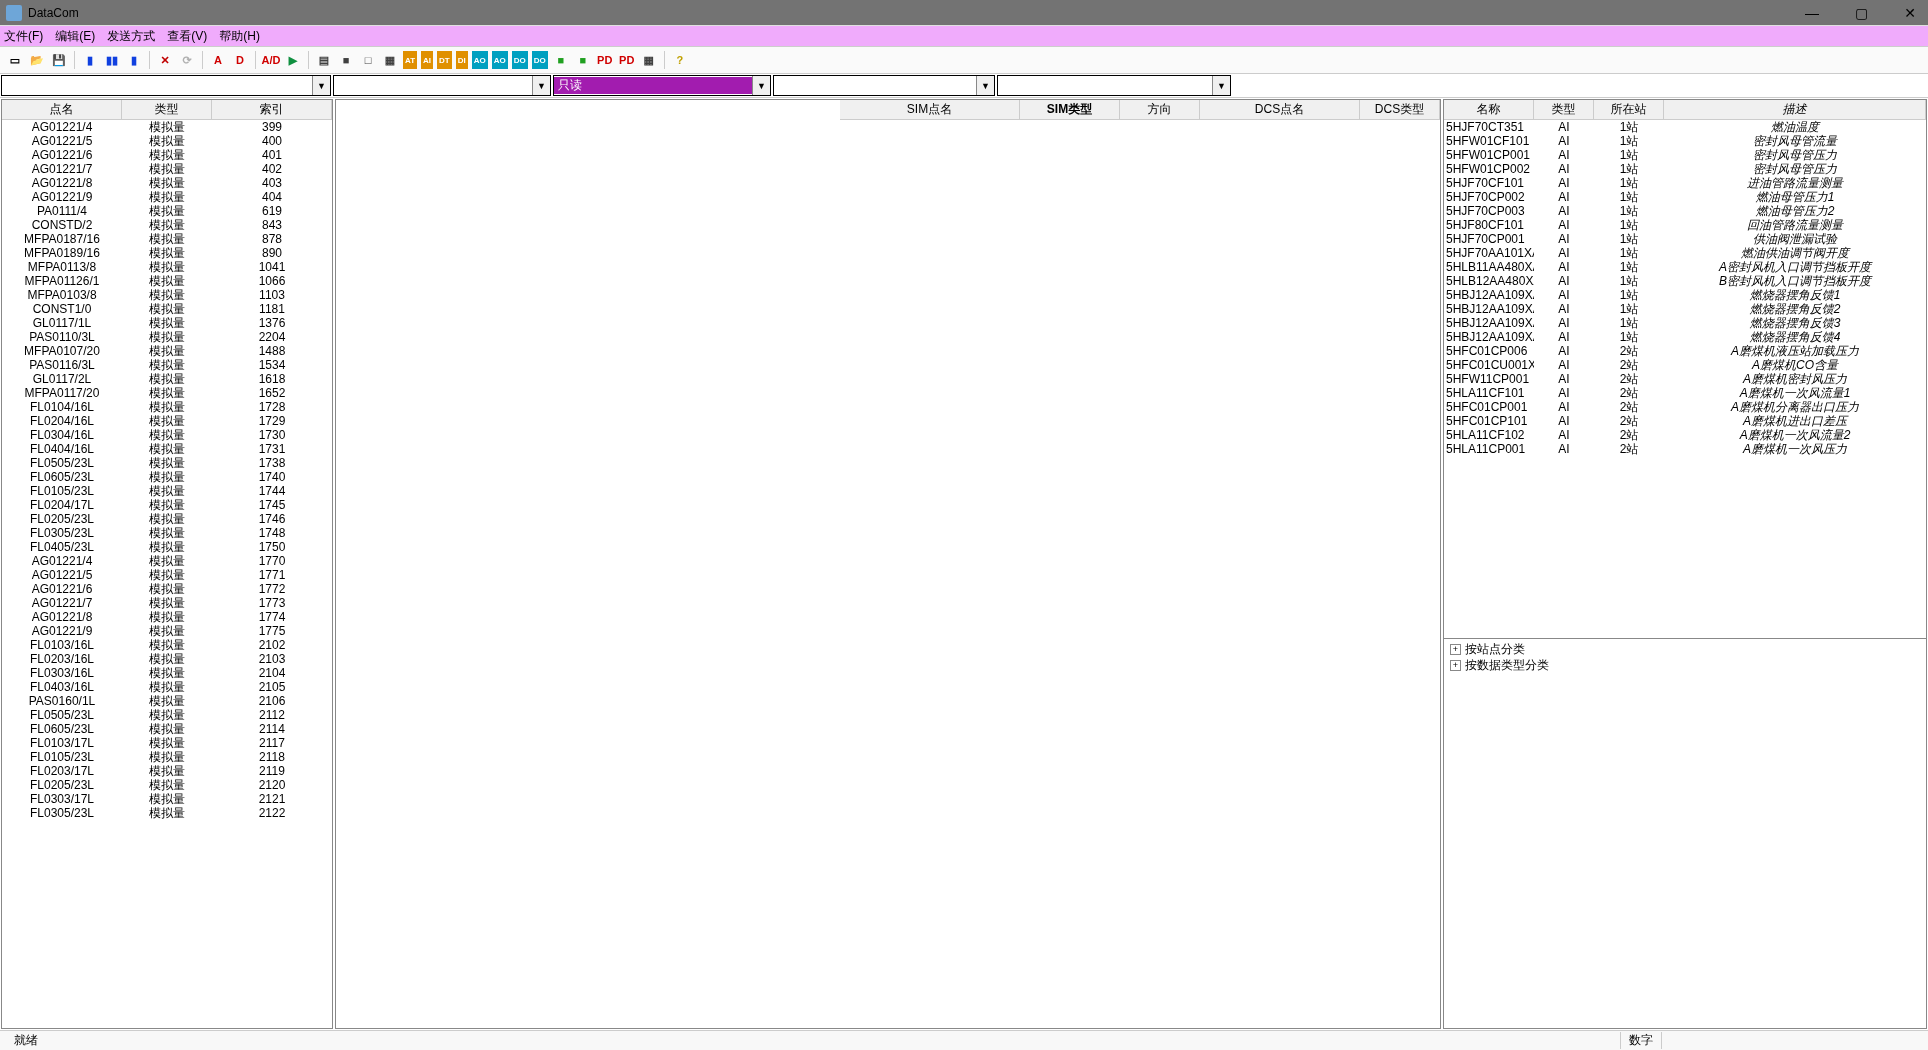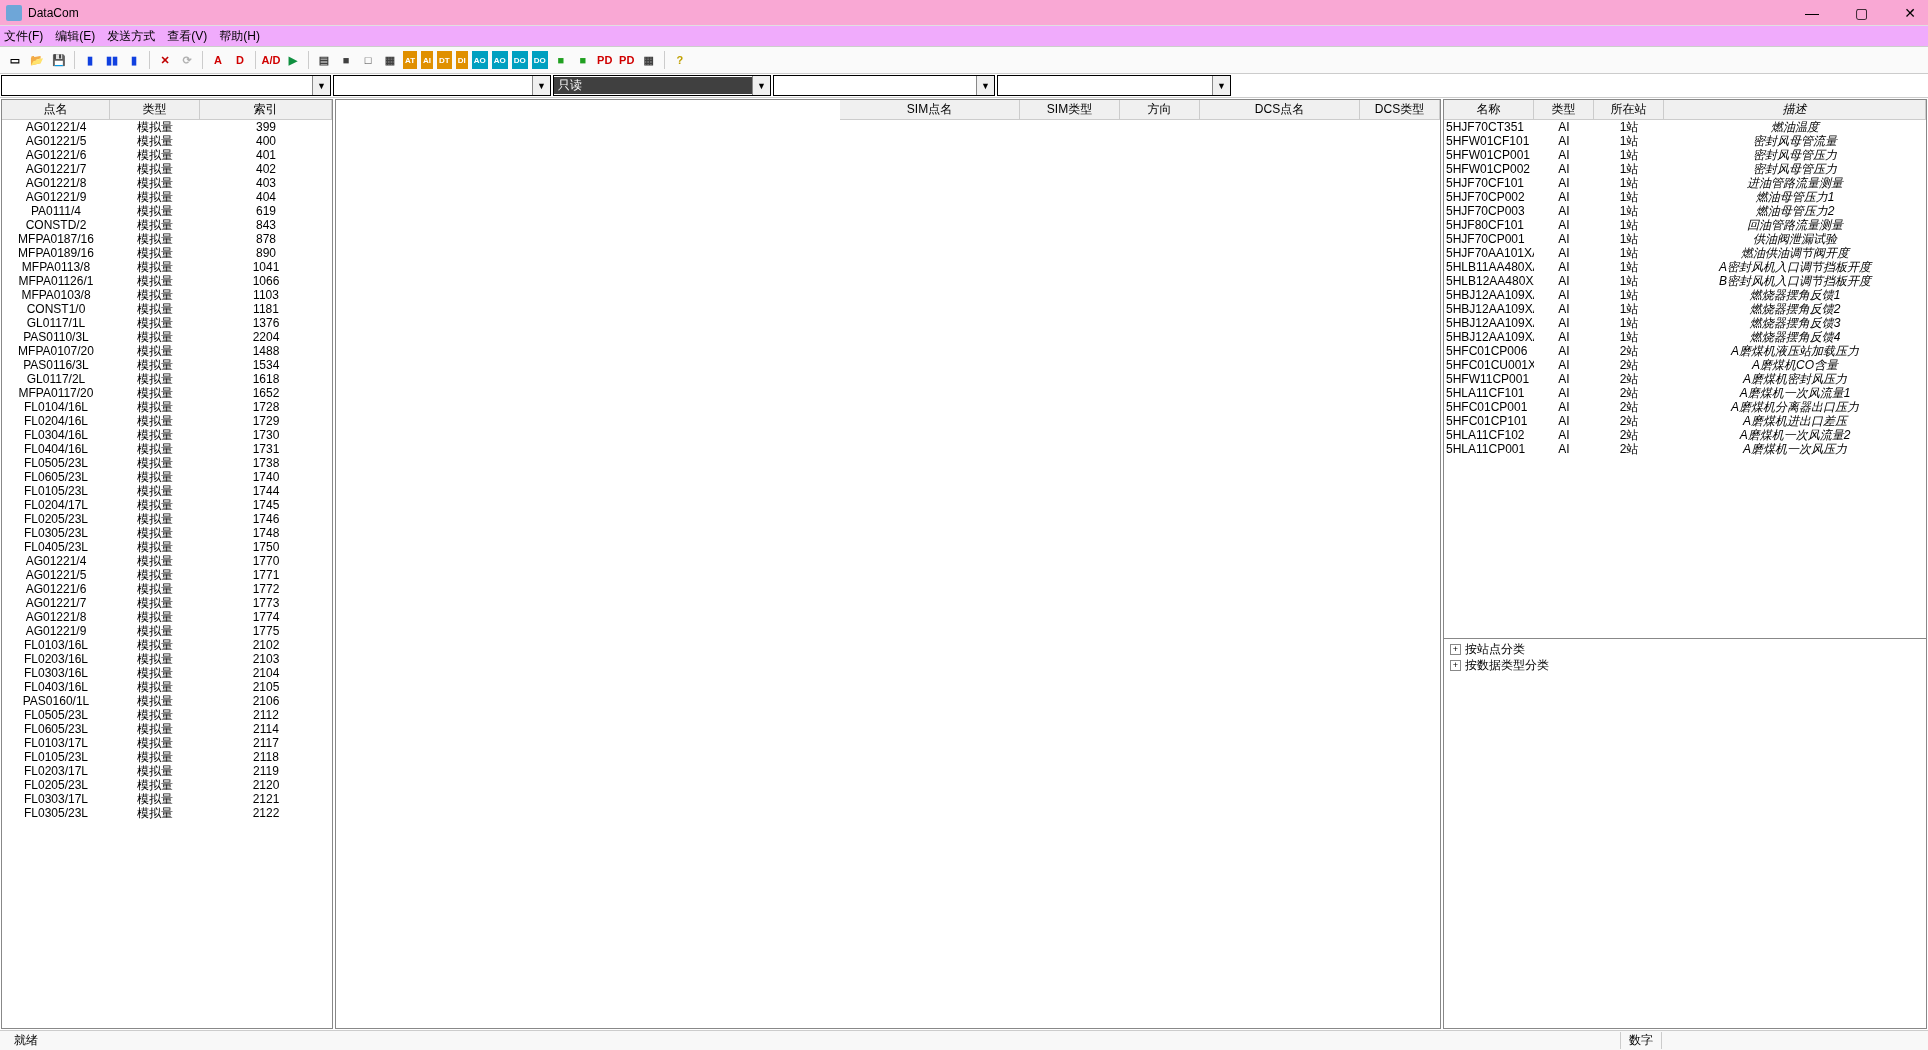--- a/index.html
+++ b/index.html
@@ -1,19 +1,19 @@
 <!DOCTYPE html>
 <html><head>
 <meta charset="utf-8">
 <style>
 * { box-sizing: border-box; margin: 0; padding: 0; font-family: "Microsoft YaHei", "SimSun", sans-serif; }
 html, body { width: 100%; height: 100%; overflow: hidden; background: #fff; }
 
 
-.titlebar { height: 26px; display: flex; align-items: center; padding: 0 6px; background: #f9a8d4; border-bottom: 1px solid #e0e0e0; }
+.titlebar { height: 26px; display: flex; align-items: center; padding: 0 6px; background: #737373; border-bottom: 1px solid #e0e0e0; }
 .titlebar .app-icon { width: 16px; height: 16px; background: #6ea6d8; border-radius: 2px; margin-right: 6px; }
 .titlebar .title { font-size: 12px; color: #000; }
 .titlebar .win-controls { margin-left: auto; display: flex; gap: 24px; font-size: 14px; color: #000; }
 .titlebar .win-controls span { cursor: pointer; padding: 2px 6px; }
 
 
 .menubar { height: 20px; display: flex; align-items: center; padding: 0 4px; font-size: 12px; color: #000; background: #f0abfc; }
 .menubar span { margin-right: 12px; cursor: pointer; }
 
 
@@ -22,39 +22,39 @@
 .tbtn { width: 18px; height: 18px; display: flex; align-items: center; justify-content: center;
   border: 1px solid transparent; cursor: pointer; font-weight: bold; }
 .sep { width: 1px; height: 18px; background: #ccc; margin: 0 2px; }
 
 
 .combobar { height: 24px; display: flex; align-items: stretch; border-bottom: 1px solid #ccc; }
 .combo { flex: 1; border: 1px solid #000; margin: 1px; display: flex; align-items: center; position: relative; background: #fff; }
 .combo .arrow { width: 18px; height: 100%; background: #f0f0f0; border-left: 1px solid #888;
   display: flex; align-items: center; justify-content: center; font-size: 9px; }
 .combo .val { flex: 1; padding: 0 4px; font-size: 12px; }
-.combo .val.sel { background: #404040; color: #fff; font-family: Liberation Serif, serif; }
+.combo .val.sel { background: #a21caf; color: #fff; font-family: Liberation Serif, serif; }
 
 
 .main { display: flex; height: calc(100% - 26px - 20px - 28px - 24px - 20px); }
 .pane { display: flex; flex-direction: column; border: 1px solid #888; margin: 1px; overflow: hidden; }
 .pane-left { width: 332px; }
 .pane-mid  { flex: 1; align-items: flex-end; }
 .pane-right{ width: 484px; }
 
 .grid-head { display: flex; height: 20px; background: #f0f0f0; border-bottom: 1px solid #ccc; font-size: 12px; }
 .grid-head > div { border-right: 1px solid #ccc; display: flex; align-items: center; justify-content: center; }
 .grid-body { flex: 1; overflow-y: auto; overflow-x: auto; font-size: 12px; }
 .row { display: flex; height: 14px; align-items: center; }
 .row > div { text-align: center; white-space: nowrap; overflow: hidden; }
 
 
-.l-c1 { width: 108px; } .l-c2 { width: 90px; } .l-c3 { width: 90px; flex:1; }
-
-.m-c1 { width: 180px; } .m-c2 { width: 100px; } .m-c3 { width: 80px; }
+.l-c1 { width: 120px; } .l-c2 { width: 90px; } .l-c3 { width: 90px; flex:1; }
+
+.m-c1 { width: 180px; } .m-c2 { width: 100px; font-weight: bold; } .m-c3 { width: 80px; }
 .m-c4 { width: 160px; } .m-c5 { width: 80px; } .m-c6 { flex: 1; }
 
 .r-c1 { width: 90px; } .r-c2 { width: 60px; } .r-c3 { width: 70px; } .r-c4 { flex: 1; font-style: italic; }
 
 
 .tree-wrap { flex: 1; border-top: 1px solid #888; padding: 2px 6px; font-size: 12px; overflow:auto; }
 .tree-node { display: flex; align-items: center; gap: 4px; height: 16px; }
 .tree-node .expander { width: 11px; height: 11px; border: 1px solid #888; display: flex;
   align-items: center; justify-content: center; font-size: 9px; line-height: 1; cursor: pointer; }
 

